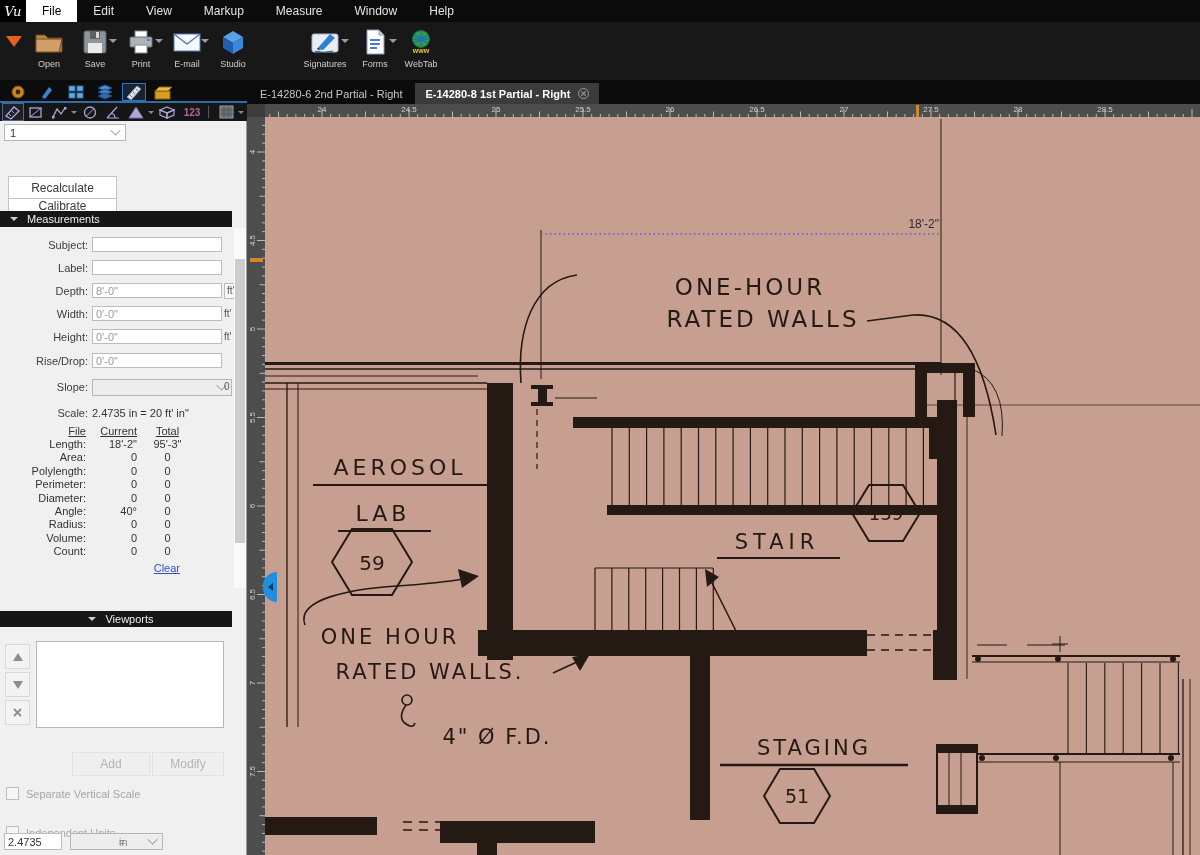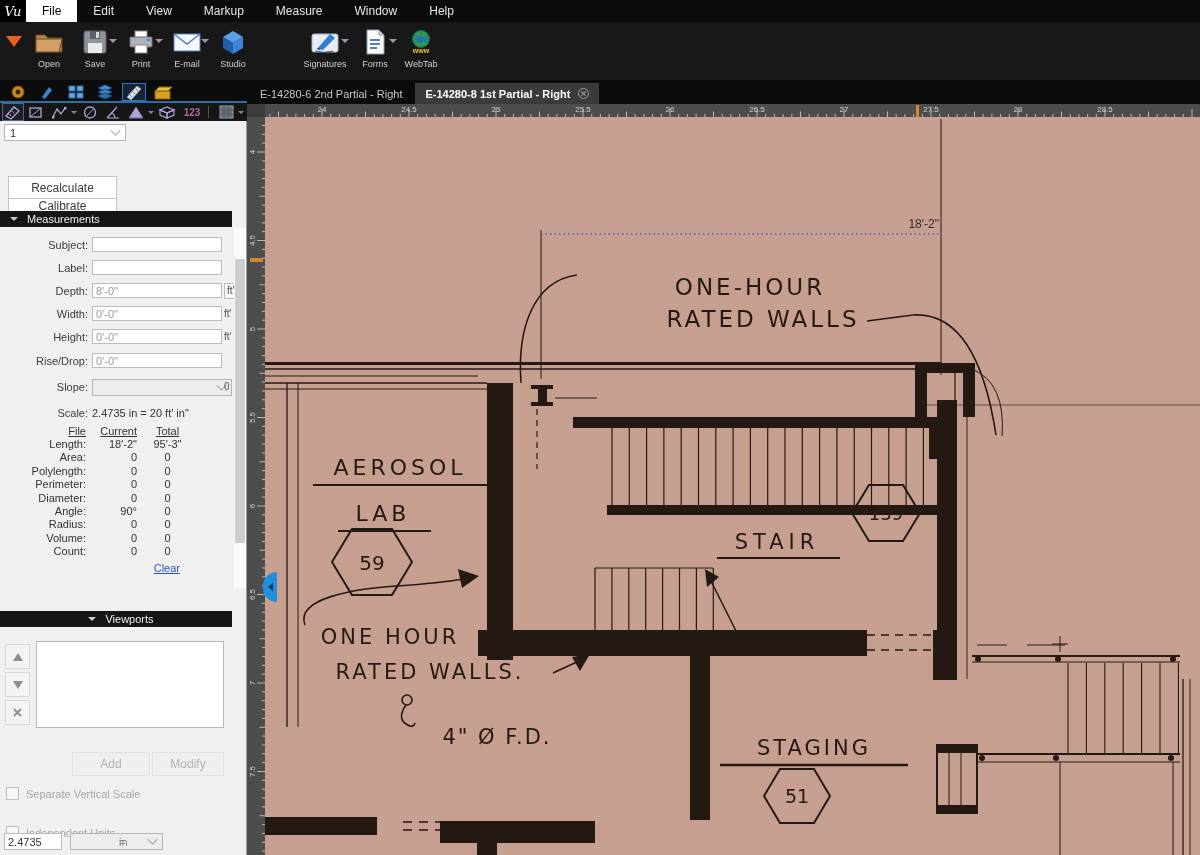--- a/index.html
+++ b/index.html
@@ -354,21 +354,21 @@
           <span class="tc2">0</span>
           <span class="tc3">0</span>
         </div>
       <div class="trow">
           <span class="tc1">Diameter:</span>
           <span class="tc2">0</span>
           <span class="tc3">0</span>
         </div>
       <div class="trow">
           <span class="tc1">Angle:</span>
-          <span class="tc2">90°</span>
+          <span class="tc2">40°</span>
           <span class="tc3">0</span>
         </div>
       <div class="trow">
           <span class="tc1">Radius:</span>
           <span class="tc2">0</span>
           <span class="tc3">0</span>
         </div>
       <div class="trow">
           <span class="tc1">Volume:</span>
           <span class="tc2">0</span>

